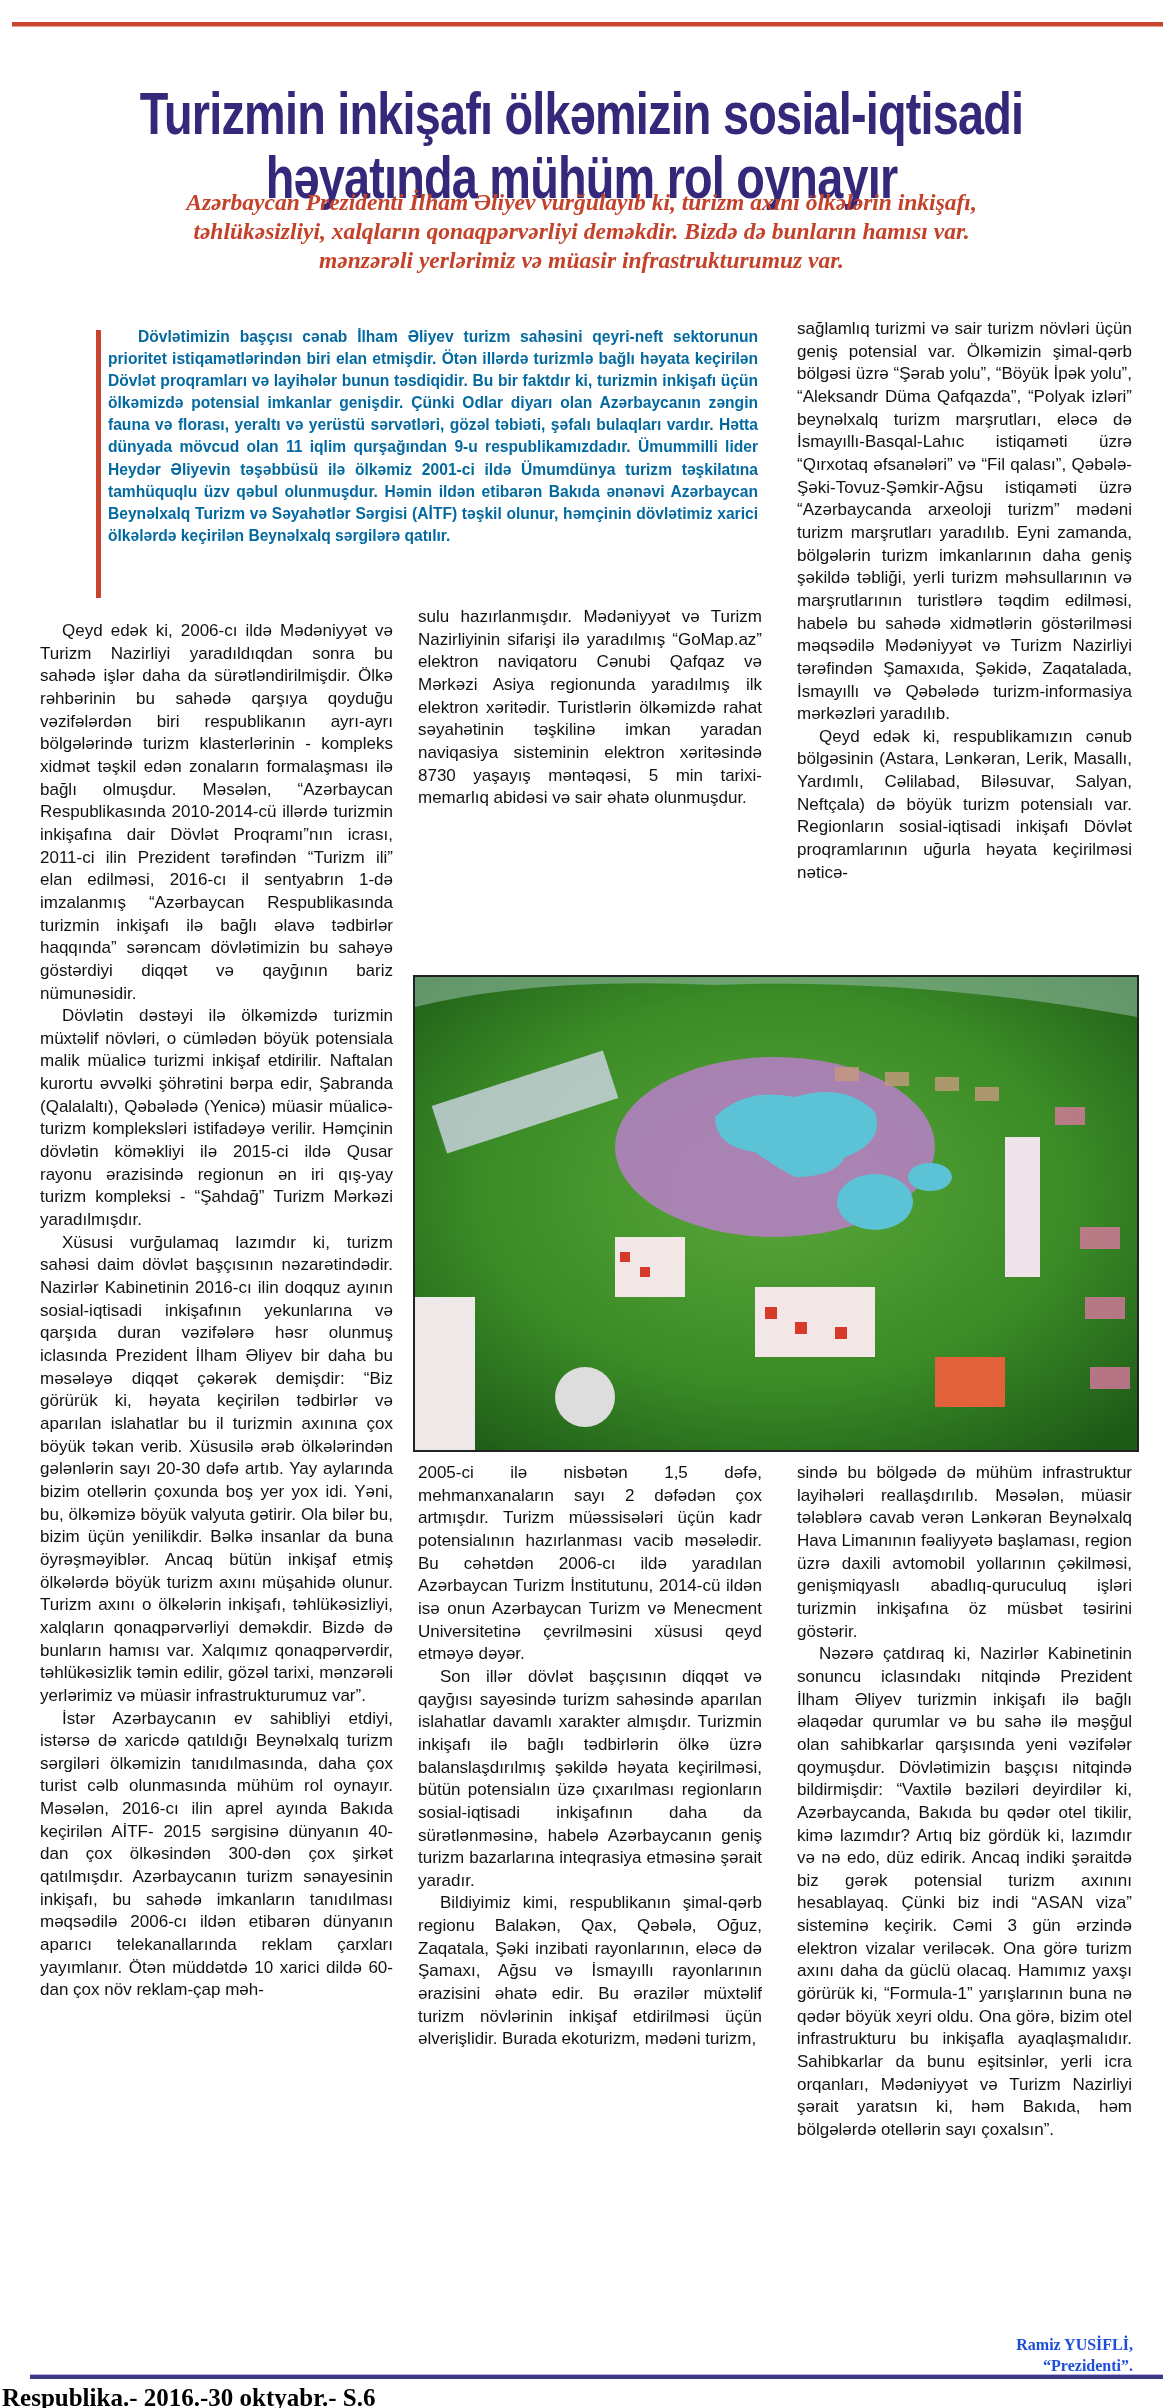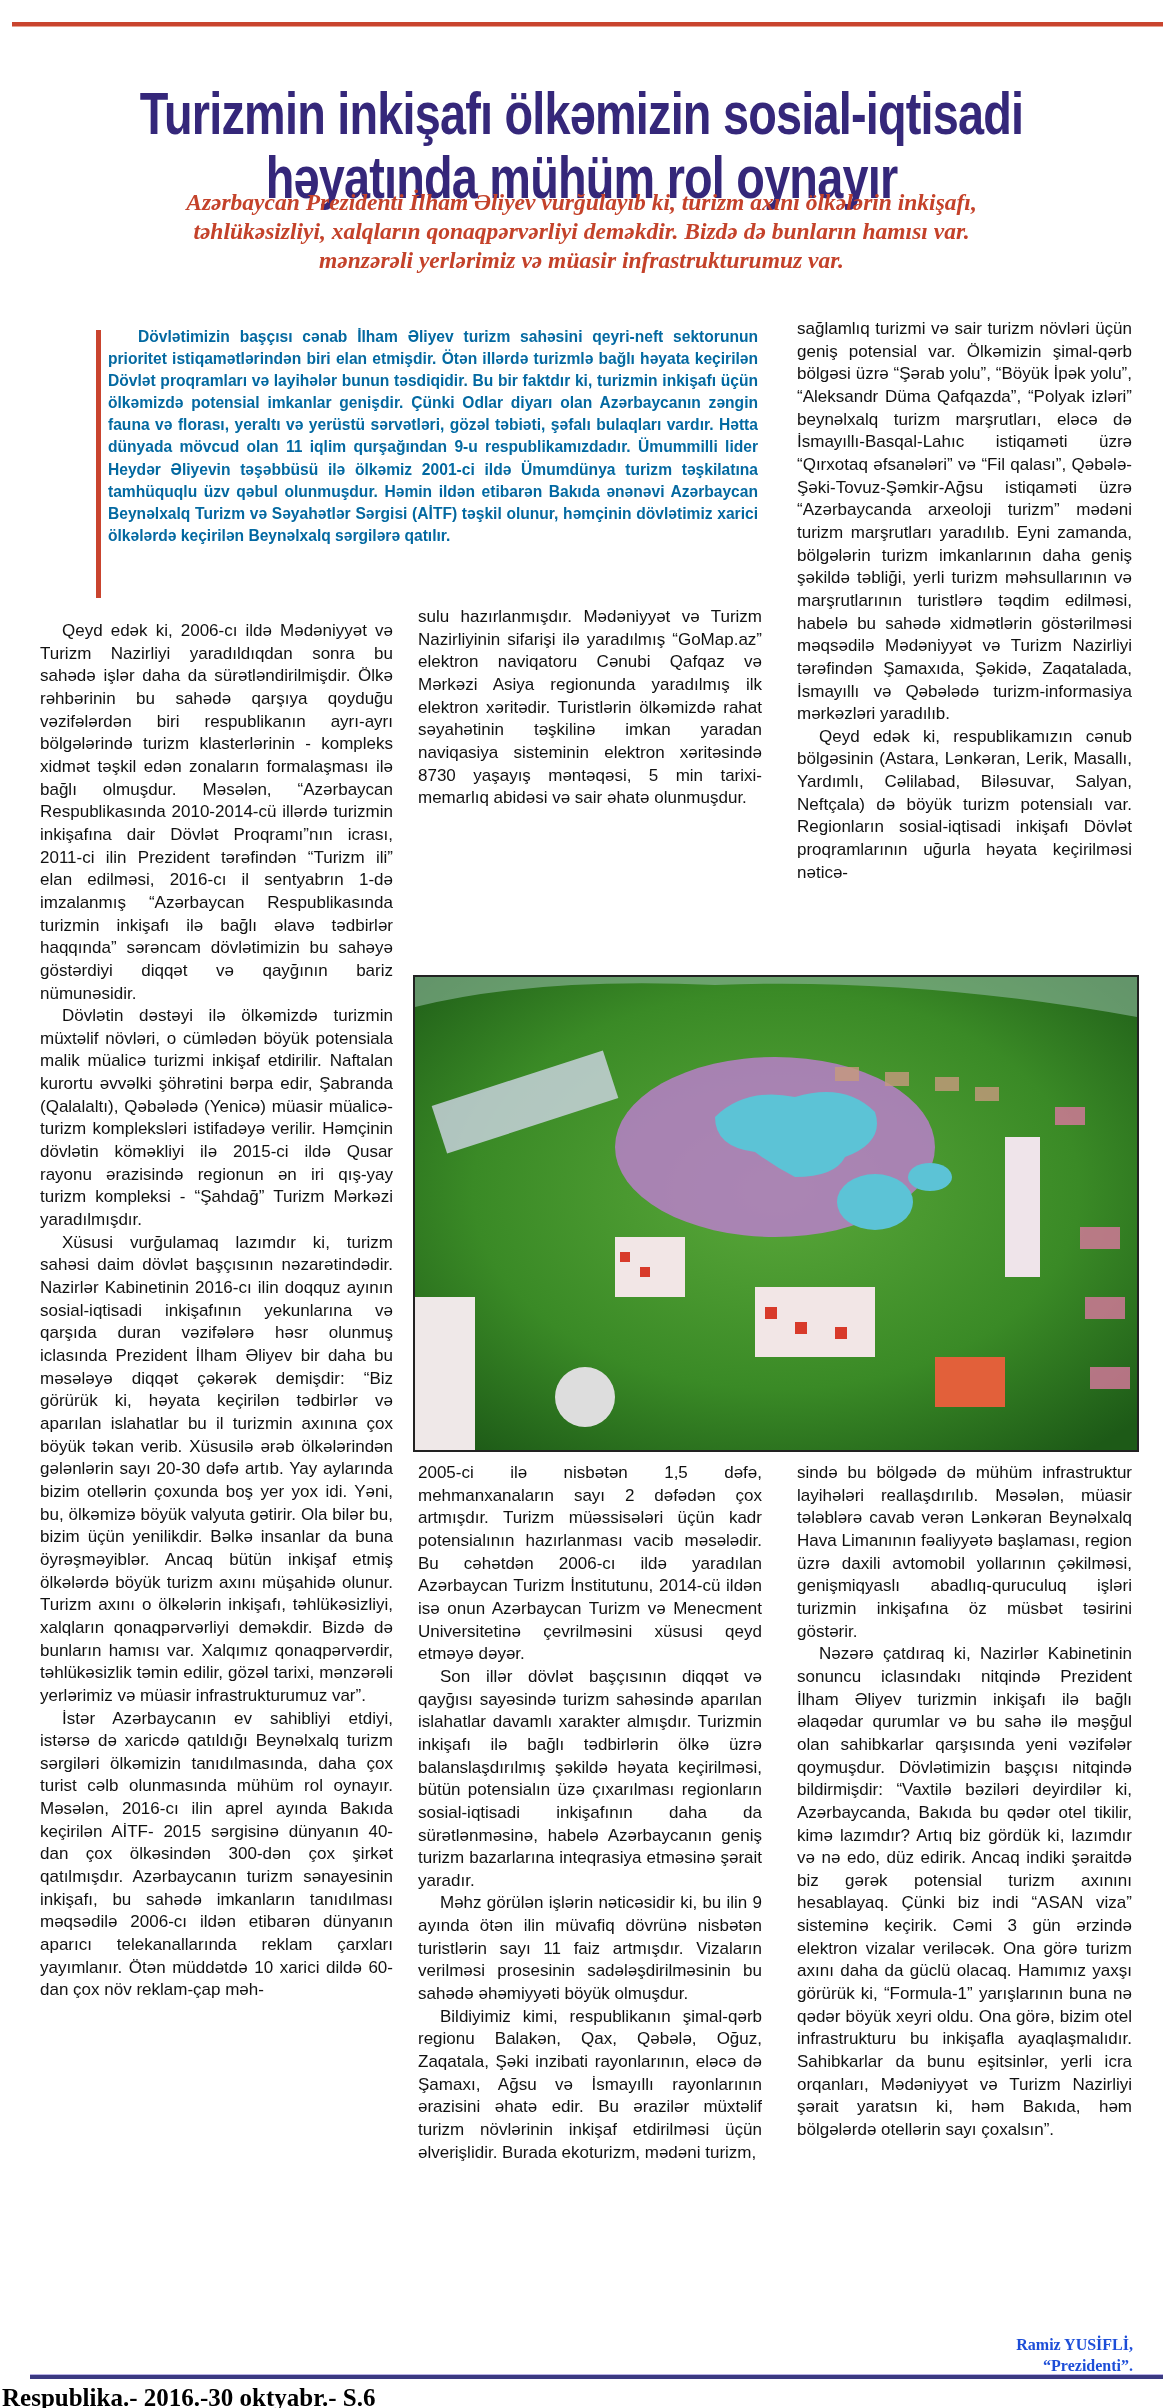--- a/index.html
+++ b/index.html
@@ -106,21 +106,20 @@
       <rect x="470" y="95" width="24" height="14"></rect>
       <rect x="520" y="100" width="24" height="14"></rect>
       <rect x="560" y="110" width="24" height="14"></rect>
     </g>
   </svg>
 </div>
 
 <div class="col c2b">
   <p class="cont">2005-ci ilə nisbətən 1,5 dəfə, mehmanxanaların sayı 2 dəfədən çox artmışdır. Turizm müəssisələri üçün kadr potensialının hazırlanması vacib məsələdir. Bu cəhətdən 2006-cı ildə yaradılan Azərbaycan Turizm İnstitutunu, 2014-cü ildən isə onun Azərbaycan Turizm və Menecment Universitetinə çevrilməsini xüsusi qeyd etməyə dəyər.</p>
   <p>Son illər dövlət başçısının diqqət və qayğısı sayəsində turizm sahəsində aparılan islahatlar davamlı xarakter almışdır. Turizmin inkişafı ilə bağlı tədbirlərin ölkə üzrə balanslaşdırılmış şəkildə həyata keçirilməsi, bütün potensialın üzə çıxarılması regionların sosial-iqtisadi inkişafının daha da sürətlənməsinə, habelə Azərbaycanın geniş turizm bazarlarına inteqrasiya etməsinə şərait yaradır.</p>
-  <p>Məhz görülən işlərin nəticəsidir ki, bu ilin 9 ayında ötən ilin müvafiq dövrünə nisbətən turistlərin sayı 11 faiz artmışdır. Vizaların verilməsi prosesinin sadələşdirilməsinin bu sahədə əhəmiyyəti böyük olmuşdur.</p>
   <p>Bildiyimiz kimi, respublikanın şimal-qərb regionu Balakən, Qax, Qəbələ, Oğuz, Zaqatala, Şəki inzibati rayonlarının, eləcə də Şamaxı, Ağsu və İsmayıllı rayonlarının ərazisini əhatə edir. Bu ərazilər müxtəlif turizm növlərinin inkişaf etdirilməsi üçün əlverişlidir. Burada ekoturizm, mədəni turizm,</p>
 </div>
 
 <div class="col c3b">
   <p class="cont">sində bu bölgədə də mühüm infrastruktur layihələri reallaşdırılıb. Məsələn, müasir tələblərə cavab verən Lənkəran Beynəlxalq Hava Limanının fəaliyyətə başlaması, region üzrə daxili avtomobil yollarının çəkilməsi, genişmiqyaslı abadlıq-quruculuq işləri turizmin inkişafına öz müsbət təsirini göstərir.</p>
   <p>Nəzərə çatdıraq ki, Nazirlər Kabinetinin sonuncu iclasındakı nitqində Prezident İlham Əliyev turizmin inkişafı ilə bağlı əlaqədar qurumlar və bu sahə ilə məşğul olan sahibkarlar qarşısında yeni vəzifələr qoymuşdur. Dövlətimizin başçısı nitqində bildirmişdir: “Vaxtilə bəziləri deyirdilər ki, Azərbaycanda, Bakıda bu qədər otel tikilir, kimə lazımdır? Artıq biz gördük ki, lazımdır və nə edо, düz edirik. Ancaq indiki şəraitdə biz gərək potensial turizm axınını hesablayaq. Çünki biz indi “ASAN viza” sisteminə keçirik. Cəmi 3 gün ərzində elektron vizalar veriləcək. Ona görə turizm axını daha da güclü olacaq. Hamımız yaxşı görürük ki, “Formula-1” yarışlarının buna nə qədər böyük xeyri oldu. Ona görə, bizim otel infrastrukturu bu inkişafla ayaqlaşmalıdır. Sahibkarlar da bunu eşitsinlər, yerli icra orqanları, Mədəniyyət və Turizm Nazirliyi şərait yaratsın ki, həm Bakıda, həm bölgələrdə otellərin sayı çoxalsın”.</p>
 </div>
 
 <div class="byline">
   <div>Ramiz YUSİFLİ,</div>

